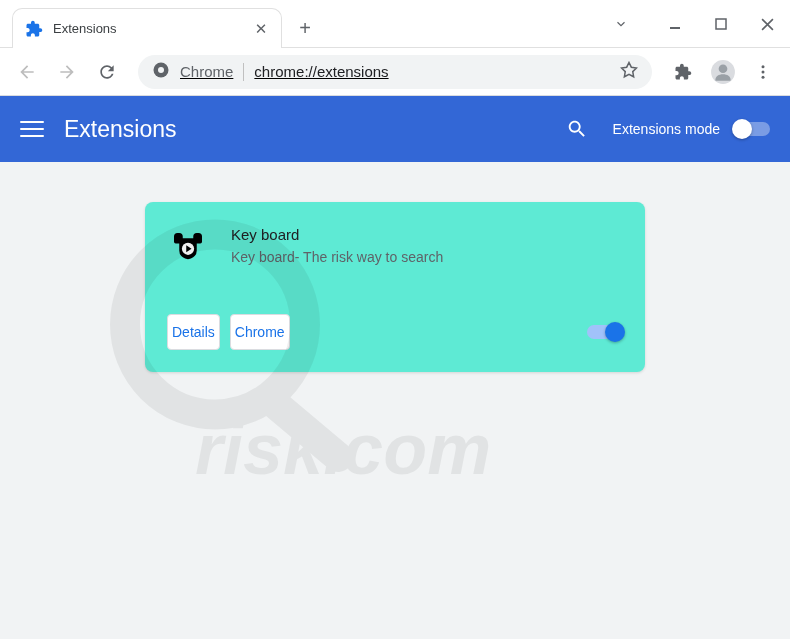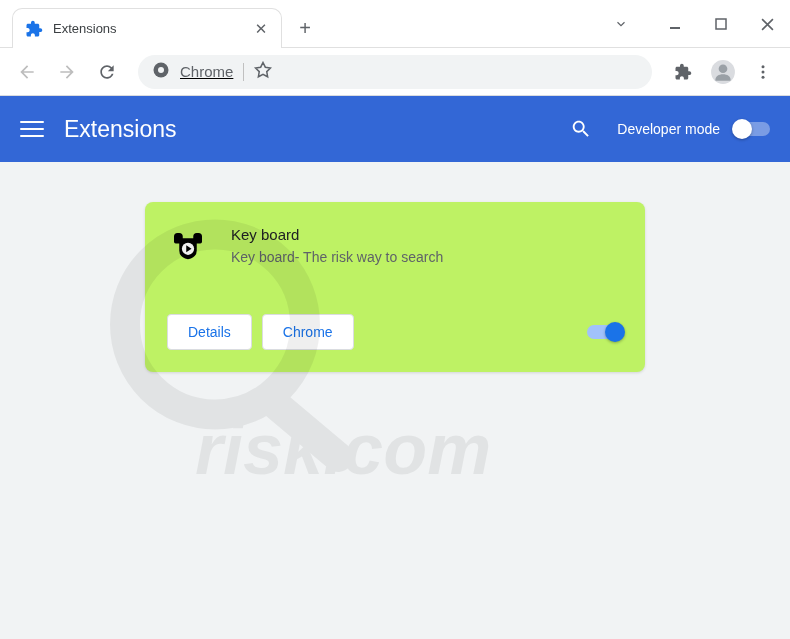--- a/index.html
+++ b/index.html
@@ -32,28 +32,28 @@
     .hamburger { width: 24px; height: 24px; display: flex; flex-direction: column; justify-content: center; gap: 5px; cursor: pointer; margin-right: 20px; }
     .hamburger span { height: 2px; background: #fff; border-radius: 1px; }
     .ext-title { font-size: 23px; font-weight: 400; flex: 1; }
     .ext-search { width: 24px; height: 24px; display: flex; align-items: center; justify-content: center; cursor: pointer; margin-right: 24px; }
     .dev-mode-label { font-size: 14px; margin-right: 14px; }
     .toggle { width: 36px; height: 14px; background: rgba(255,255,255,0.35); border-radius: 7px; position: relative; cursor: pointer; }
     .toggle-knob { width: 20px; height: 20px; background: #fff; border-radius: 50%; position: absolute; top: -3px; left: -2px; box-shadow: 0 1px 3px rgba(0,0,0,0.3); }
     
     
     .content { background: #f1f3f4; height: calc(639px - 48px - 48px - 66px); padding: 40px 0; display: flex; justify-content: center; align-items: flex-start; }
-    .card { width: 500px; background: #bef264; border-radius: 8px; box-shadow: 0 1px 3px rgba(0,0,0,0.12); padding: 24px 22px 22px; }
+    .card { width: 500px; background: #5eead4; border-radius: 8px; box-shadow: 0 1px 3px rgba(0,0,0,0.12); padding: 24px 22px 22px; }
     .card-top { display: flex; gap: 22px; margin-bottom: 46px; }
     .ext-icon { width: 42px; height: 42px; flex-shrink: 0; }
     .ext-info { flex: 1; }
     .ext-name { font-size: 15px; color: #202124; margin-bottom: 6px; }
     .ext-desc { font-size: 14px; color: #5f6368; }
     .card-bottom { display: flex; align-items: center; gap: 10px; }
-    .card-btn { padding: 9px 20px; border: 1px solid #dadce0; border-radius: 4px; background: #fff; color: #1a73e8; font-size: 14px; font-weight: 500; cursor: pointer; }
+    .card-btn { padding: 9px 4px; border: 1px solid #dadce0; border-radius: 4px; background: #fff; color: #1a73e8; font-size: 14px; font-weight: 500; cursor: pointer; }
     .card-spacer { flex: 1; }
     .card-toggle { width: 36px; height: 14px; background: #a1c2fa; border-radius: 7px; position: relative; cursor: pointer; }
     .card-toggle-knob { width: 20px; height: 20px; background: #1a73e8; border-radius: 50%; position: absolute; top: -3px; right: -2px; box-shadow: 0 1px 3px rgba(0,0,0,0.3); }
     
     
     .watermark { position: absolute; top: 50%; left: 50%; transform: translate(-50%, -40%); pointer-events: none; opacity: 0.06; }
   </style>
 </head>
 <body>
 
@@ -109,20 +109,21 @@
       </svg>
   </div>
   <div class="omnibox">
     <span>
       <svg width="18" height="18" viewBox="0 0 24 24">
           <circle cx="12" cy="12" r="10" fill="#5f6368"></circle>
           <circle cx="12" cy="12" r="4" fill="#f1f3f4"></circle>
         </svg>
     </span>
     <span class="omni-prefix">Chrome</span>
+    <span class="omni-url">chrome://extensions</span>
     <span class="omni-star">
       <svg width="18" height="18" viewBox="0 0 24 24">
           <path fill="none" stroke="#5f6368" stroke-width="2" d="M12 2l3.09 6.26L22 9.27l-5 4.87 1.18 6.88L12 17.77l-6.18 3.25L7 14.14 2 9.27l6.91-1.01L12 2z"></path>
         </svg>
     </span>
   </div>
   <div class="toolbar-btn">
     <svg width="18" height="18" viewBox="0 0 24 24">
         <path fill="#5f6368" d="M20.5 11H19V7c0-1.1-.9-2-2-2h-4V3.5C13 2.12 11.88 1 10.5 1S8 2.12 8 3.5V5H4c-1.1 0-2 .9-2 2v3.8h1.5c1.49 0 2.7 1.21 2.7 2.7s-1.21 2.7-2.7 2.7H2V20c0 1.1.9 2 2 2h3.8v-1.5c0-1.49 1.21-2.7 2.7-2.7s2.7 1.21 2.7 2.7V22H17c1.1 0 2-.9 2-2v-4h1.5c1.38 0 2.5-1.12 2.5-2.5S21.88 11 20.5 11z"></path>
       </svg>
@@ -148,21 +149,21 @@
     <span></span>
       <span></span>
       <span></span>
   </div>
   <div class="ext-title">Extensions</div>
   <div class="ext-search">
     <svg width="22" height="22" viewBox="0 0 24 24">
         <path fill="#fff" d="M15.5 14h-.79l-.28-.27C15.41 12.59 16 11.11 16 9.5 16 5.91 13.09 3 9.5 3S3 5.91 3 9.5 5.91 16 9.5 16c1.61 0 3.09-.59 4.23-1.57l.27.28v.79l5 4.99L20.49 19l-4.99-5zm-6 0C7.01 14 5 11.99 5 9.5S7.01 5 9.5 5 14 7.01 14 9.5 11.99 14 9.5 14z"></path>
       </svg>
   </div>
-  <div class="dev-mode-label">Developer mode</div>
+  <div class="dev-mode-label">Extensions mode</div>
   <div class="toggle">
     <div class="toggle-knob"></div>
   </div>
 </div>
 
 <div class="content">
   <div class="card">
     <div class="card-top">
       <div class="ext-icon">
         <svg width="42" height="42" viewBox="0 0 48 48">

